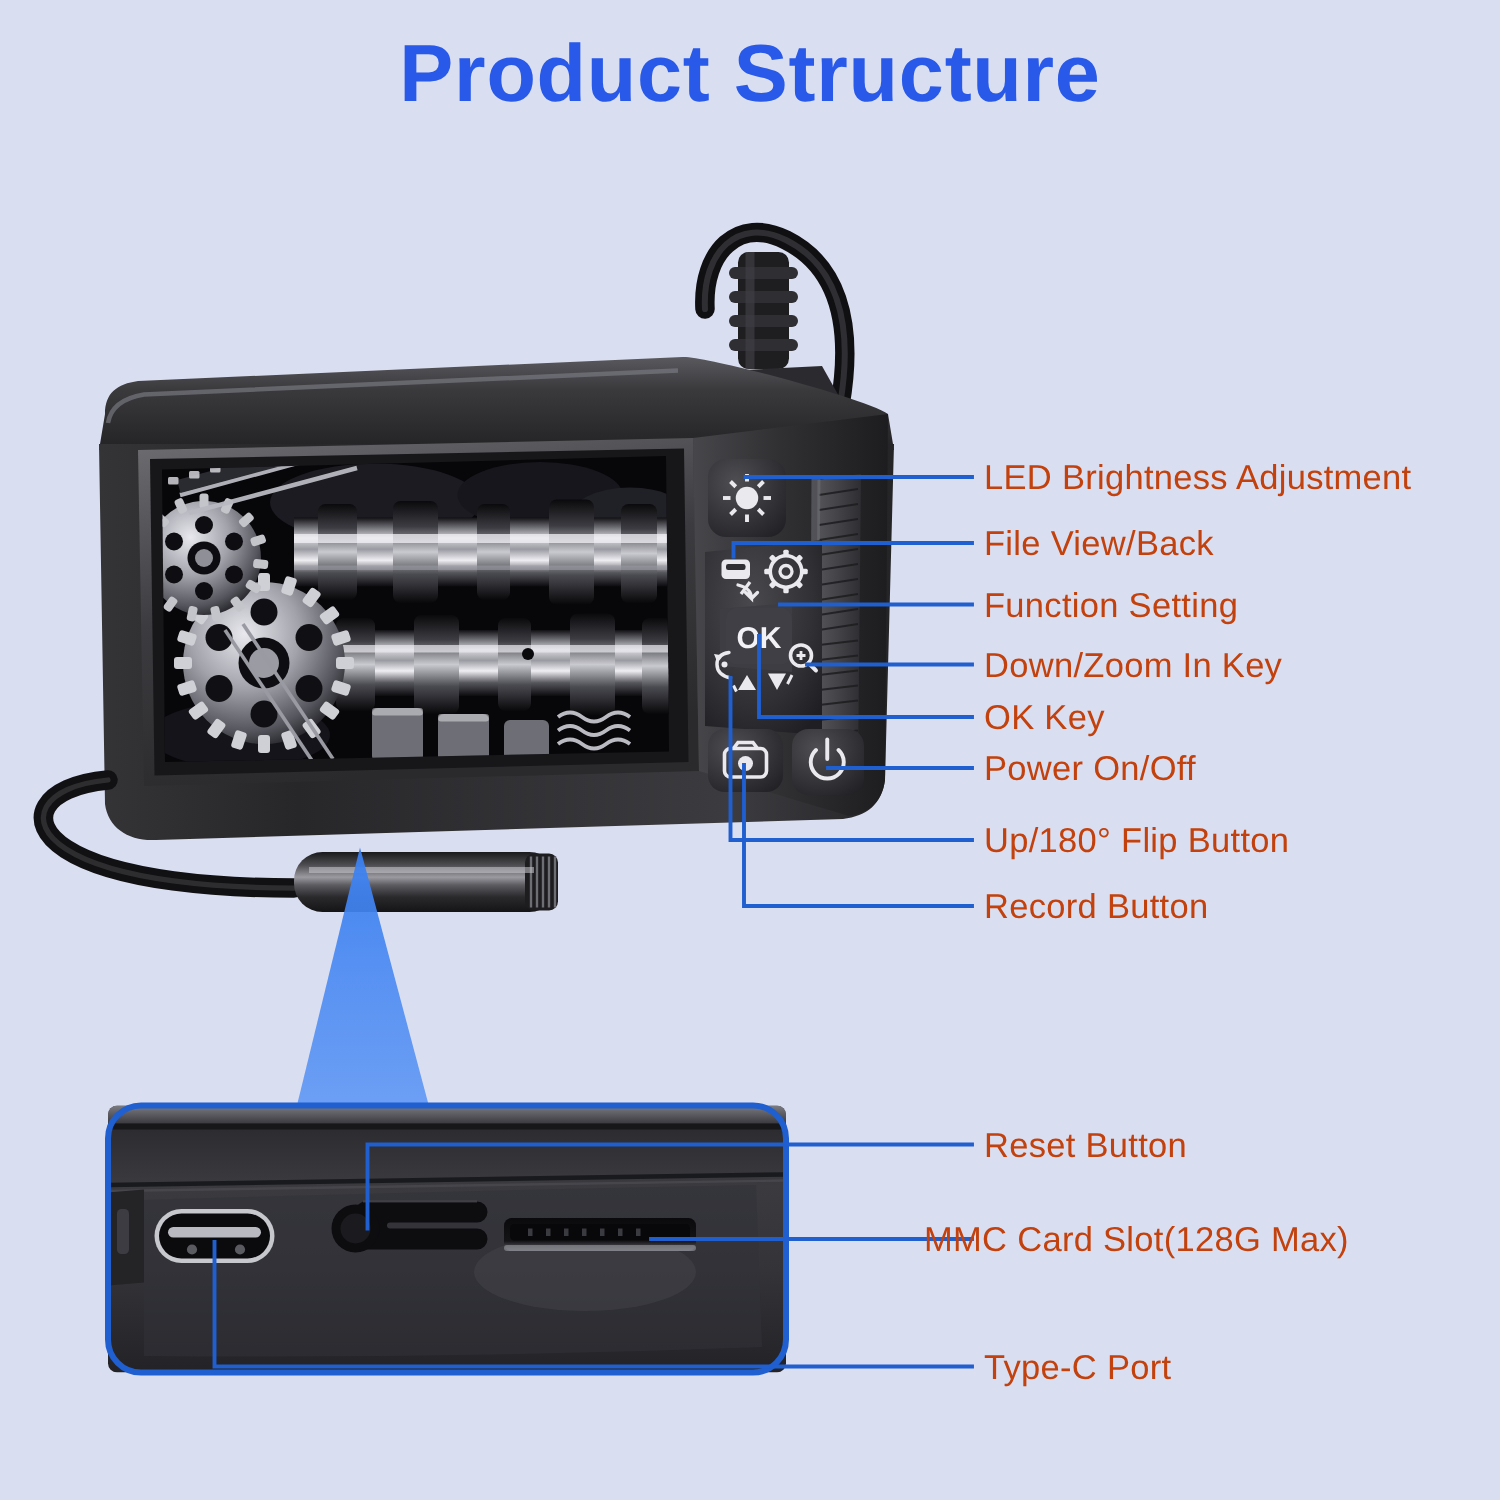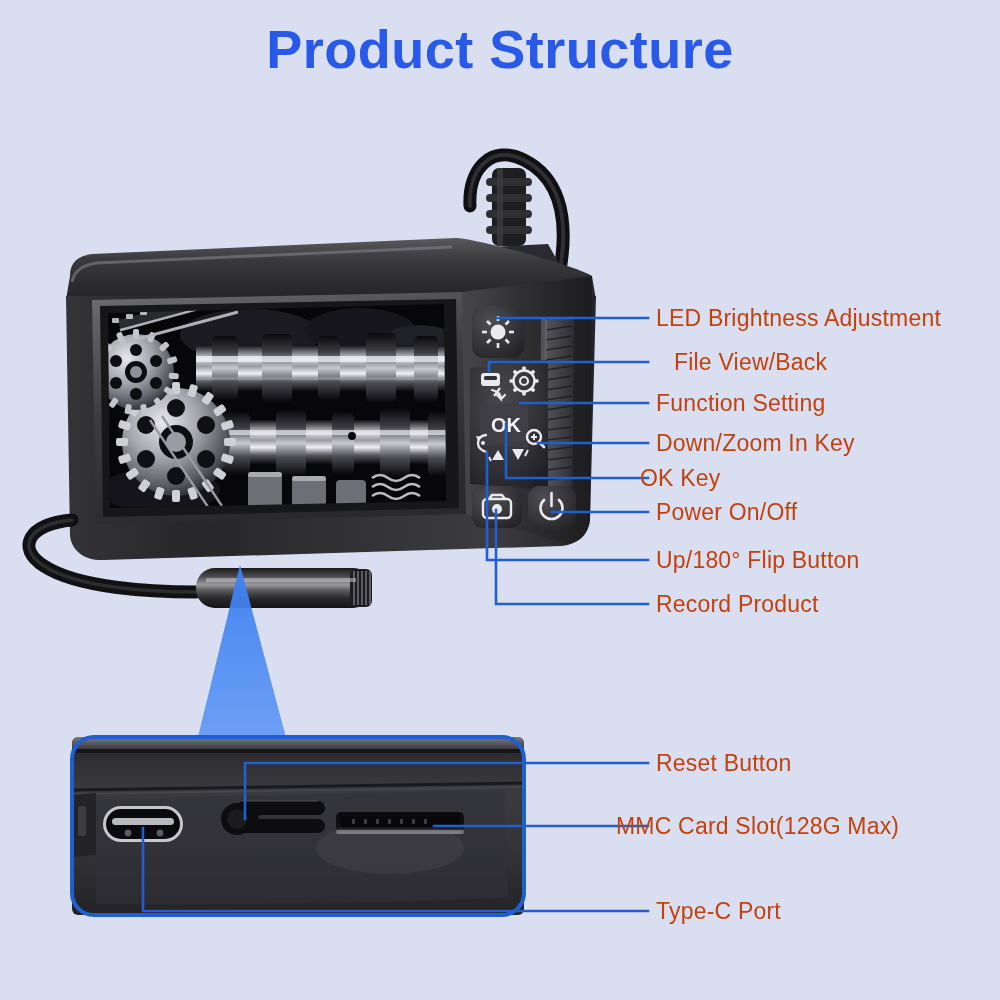--- a/index.html
+++ b/index.html
@@ -580,33 +580,33 @@
       <path d="M245 819 L245 763 L648 763"></path>
 
       <path d="M434 826 L648 826"></path>
 
       <path d="M143 828 L143 911 L648 911"></path>
     </g>
   </svg>
 
   <div class="label" style="left:656px;top:305px;">LED Brightness Adjustment</div>
 
-  <div class="label" style="left:656px;top:349px;margin-left:18px;">File View/Back</div>
+  <div class="label" style="left:656px;top:349px;">File View/Back</div>
 
   <div class="label" style="left:656px;top:390px;">Function Setting</div>
 
   <div class="label" style="left:656px;top:430px;">Down/Zoom In Key</div>
 
-  <div class="label" style="left:640px;top:465px;">OK Key</div>
+  <div class="label" style="left:656px;top:465px;">OK Key</div>
 
   <div class="label" style="left:656px;top:499px;">Power On/Off</div>
 
   <div class="label" style="left:656px;top:547px;">Up/180° Flip Button</div>
 
-  <div class="label" style="left:656px;top:591px;">Record Product</div>
+  <div class="label" style="left:656px;top:591px;">Record Button</div>
 
   <div class="label" style="left:656px;top:750px;">Reset Button</div>
 
   <div class="label" style="left:616px;top:813px;">MMC Card Slot(128G Max)</div>
 
   <div class="label" style="left:656px;top:898px;text-align:center;">Type-C Port</div>
 
 </div>
 
 </body></html>

